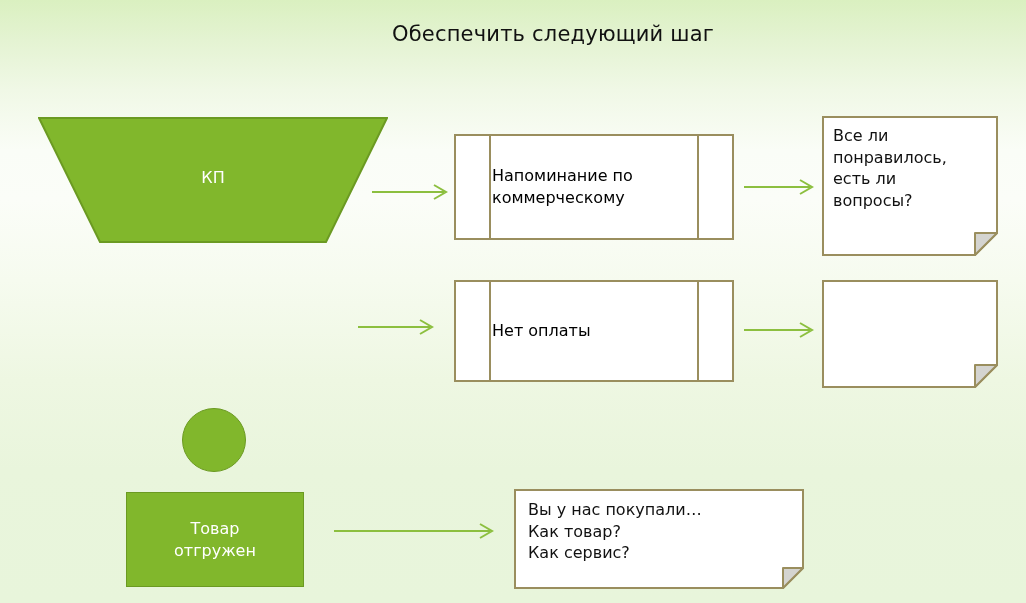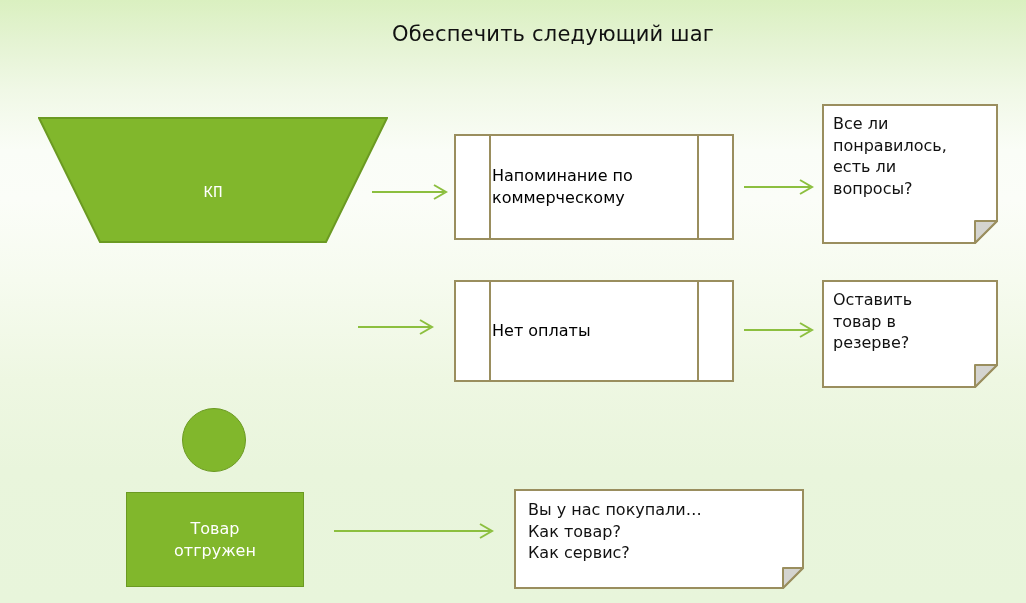--- a/index.html
+++ b/index.html
@@ -146,21 +146,21 @@
 <body>
 
 <div id="slide">
 
   <div class="slide-title">Обеспечить следующий шаг</div>
 
   <div class="funnel" style="left:38px; top:116px; width:350px; height:128px;">
     <svg width="350" height="128" viewBox="0 0 350 128">
       <polygon points="1,2 349,2 288,126 62,126" fill="#81b72c" stroke="#6b9a22" stroke-width="2"></polygon>
     </svg>
-    <div class="shape-label" style="top:68px;font-family:Liberation Mono, monospace;">КП</div>
+    <div class="shape-label" style="top:52px;">КП</div>
   </div>
 
 
   <div class="circle-node" style="left:182px; top:408px; width:64px; height:64px;"></div>
 
   <div class="green-rect" style="left:126px; top:492px; width:178px; height:95px;">
     <div class="shape-label">Товар
 отгружен</div>
   </div>
 
@@ -170,39 +170,36 @@
     <div class="proc-label">Напоминание по
 коммерческому</div>
   </div>
 
   <div class="process-box" style="left:454px; top:280px; width:280px; height:102px;padding-left:13px;">
     <div class="bar left"></div>
     <div class="bar right"></div>
     <div class="proc-label">Нет оплаты</div>
   </div>
 
-  <div class="note" style="left:822px; top:104px; width:176px; height:140px;">
+  <div class="note" style="left:822px; top:116px; width:176px; height:140px;">
     <svg width="176" height="140" viewBox="0 0 176 140">
       <path d="M1,1 L175,1 L175,117 L153,139 L1,139 Z" fill="#ffffff" stroke="#9a8e5e" stroke-width="2"></path>
       <path d="M175,117 L153,139 L153,117 Z" fill="#d4d4d0" stroke="#9a8e5e" stroke-width="2" stroke-linejoin="round"></path>
     </svg>
     <div class="note-label">Все ли
 понравилось,
 есть ли
 вопросы?</div>
   </div>
 
   <div class="note" style="left:822px; top:280px; width:176px; height:108px;">
     <svg width="176" height="108" viewBox="0 0 176 108">
       <path d="M1,1 L175,1 L175,85 L153,107 L1,107 Z" fill="#ffffff" stroke="#9a8e5e" stroke-width="2"></path>
       <path d="M175,85 L153,107 L153,85 Z" fill="#d4d4d0" stroke="#9a8e5e" stroke-width="2" stroke-linejoin="round"></path>
     </svg>
-    <div class="note-label">Оставить
-товар в
-резерве?</div>
   </div>
 
   <div class="note" style="left:514px; top:478px; width:290px; height:100px;margin-top:11px;">
     <svg width="290" height="100" viewBox="0 0 290 100">
       <path d="M1,1 L289,1 L289,79 L269,99 L1,99 Z" fill="#ffffff" stroke="#9a8e5e" stroke-width="2"></path>
       <path d="M289,79 L269,99 L269,79 Z" fill="#d4d4d0" stroke="#9a8e5e" stroke-width="2" stroke-linejoin="round"></path>
     </svg>
     <div class="note-label" style="left:14px; right:16px; top:10px;">Вы у нас покупали…
 Как товар?
 Как сервис?</div>

